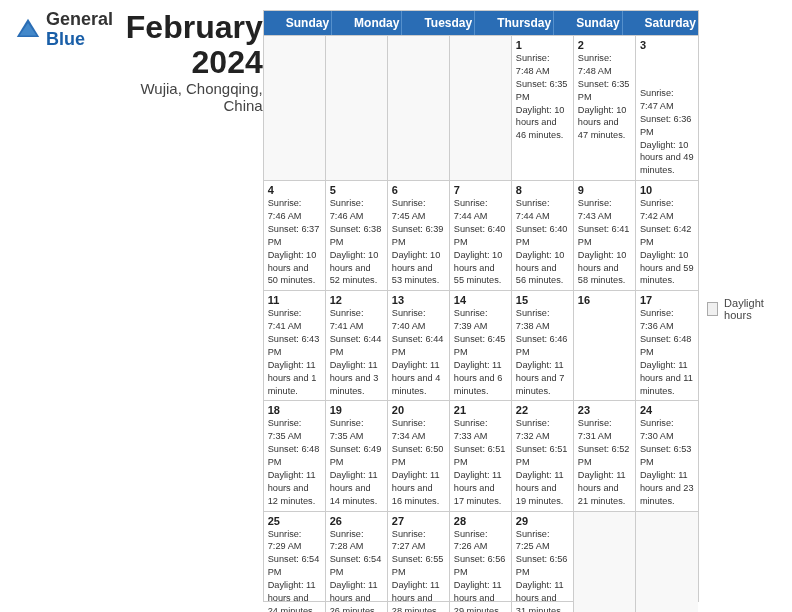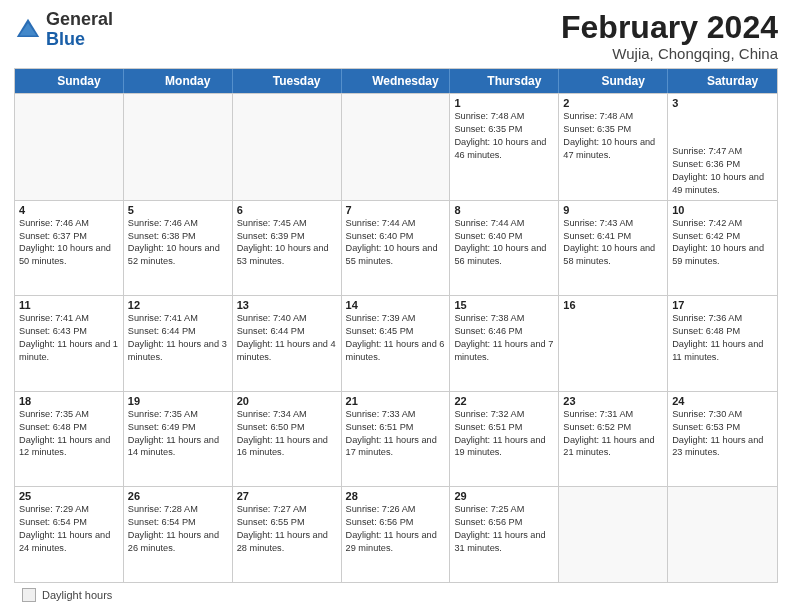--- a/index.html
+++ b/index.html
@@ -8,21 +8,21 @@
       background: #fff;
       width: 792px;
       height: 612px;
       overflow: hidden;
     }
     .page {
       width: 792px;
       height: 612px;
       padding: 10px 14px;
       display: flex;
-      flex-direction: column;
+      flex-direction: row;
     }
     .header {
       display: flex;
       justify-content: space-between;
       align-items: flex-start;
       margin-bottom: 6px;
     }
     .logo {
       display: flex;
       align-items: center;
@@ -139,21 +139,20 @@
       <div class="month-year">February 2024</div>
       <div class="location">Wujia, Chongqing, China</div>
     </div>
   </div>
 
   <div class="calendar">
     <div class="cal-header-row">
     <div class="cal-header-cell">Sunday</div>
         <div class="cal-header-cell">Monday</div>
         <div class="cal-header-cell">Tuesday</div>
-        <div class="cal-header-cell">Wednesday</div>
         <div class="cal-header-cell">Thursday</div>
         <div class="cal-header-cell">Sunday</div>
         <div class="cal-header-cell">Saturday</div>
       </div>
     <div class="cal-body">
     <div class="cal-row">
           <div class="cal-cell empty"></div>
           <div class="cal-cell empty"></div>
           <div class="cal-cell empty"></div>
           <div class="cal-cell empty"></div>

